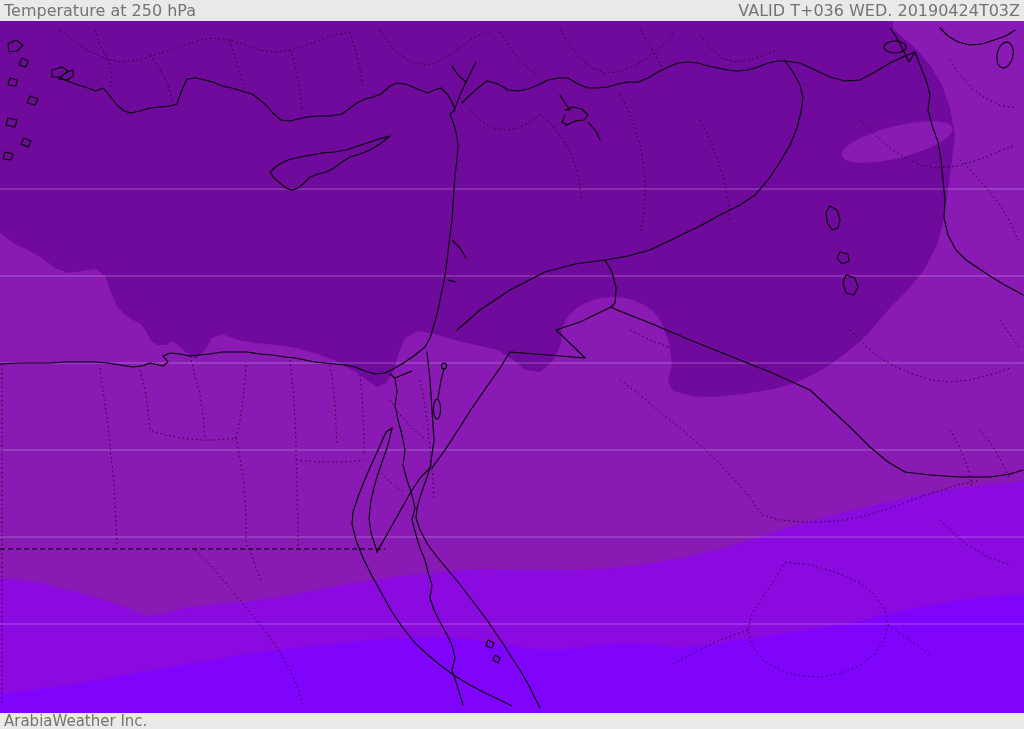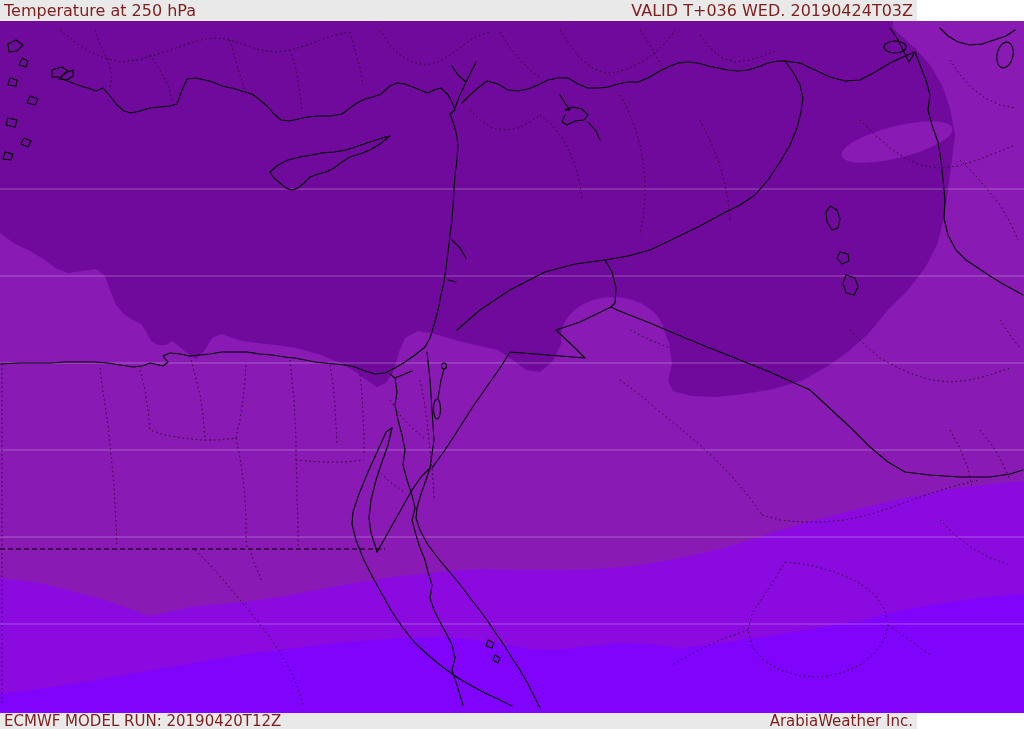--- a/index.html
+++ b/index.html
@@ -1,17 +1,17 @@
 <!DOCTYPE html>
 <html><head>
 <meta charset="utf-8">
 <style>
   html,body{margin:0;padding:0;background:#fff;}
   body{width:1024px;height:729px;overflow:hidden;font-family:"DejaVu Sans","Liberation Sans",sans-serif;}
-  .bar{width:917px;background:#e9e9e9;color:#7f1d1d;display:flex;justify-content:space-between;align-items:center;box-sizing:border-box;padding:0 4px;}
+  .bar{width:1024px;background:#e9e9e9;color:#737373;display:flex;justify-content:space-between;align-items:center;box-sizing:border-box;padding:0 4px;}
   .bar.top{height:21px;font-size:16px;line-height:21px;}
   .bar.bottom{height:16px;font-size:15px;line-height:16px;}
   .bar span{white-space:nowrap;}
   #map{width:1024px;height:692px;position:relative;}
   #map svg{display:block;}
 </style>
 </head>
 <body>
 
 <div class="bar top">
@@ -128,15 +128,14 @@
     <ellipse cx="1005" cy="55" rx="8" ry="13" transform="rotate(12 1005 55)"></ellipse>
     <path d="M830,206 l7,4 l3,9 l-2,9 l-6,2 l-5,-8 l-1,-10 Z"></path>
     <path d="M840,252 l8,2 l1,7 l-7,3 l-5,-6 Z"></path>
     <path d="M846,275 l9,3 l3,9 l-4,8 l-8,-2 l-3,-10 Z"></path>
     <path d="M8,44 l8,-4 l7,5 l-6,6 l-8,1 Z M22,58 l6,3 l-2,6 l-7,-2 Z M10,78 l7,2 l-1,6 l-8,-1 Z M30,96 l8,3 l-3,6 l-8,-2 Z M8,118 l9,2 l-2,7 l-9,-2 Z M24,138 l7,3 l-3,6 l-7,-3 Z M5,152 l8,2 l-2,6 l-8,-1 Z M52,70 l10,-3 l6,4 l-7,6 l-9,0 Z M73,70 l-8,3 l-6,6 l8,1 l6,-4 Z"></path>
   </g>
 </svg>
 </div>
 
 <div class="bar bottom">
-  <span>ECMWF MODEL RUN: 20190420T12Z</span>
   <span>ArabiaWeather Inc.</span>
 </div>
 
 </body></html>

